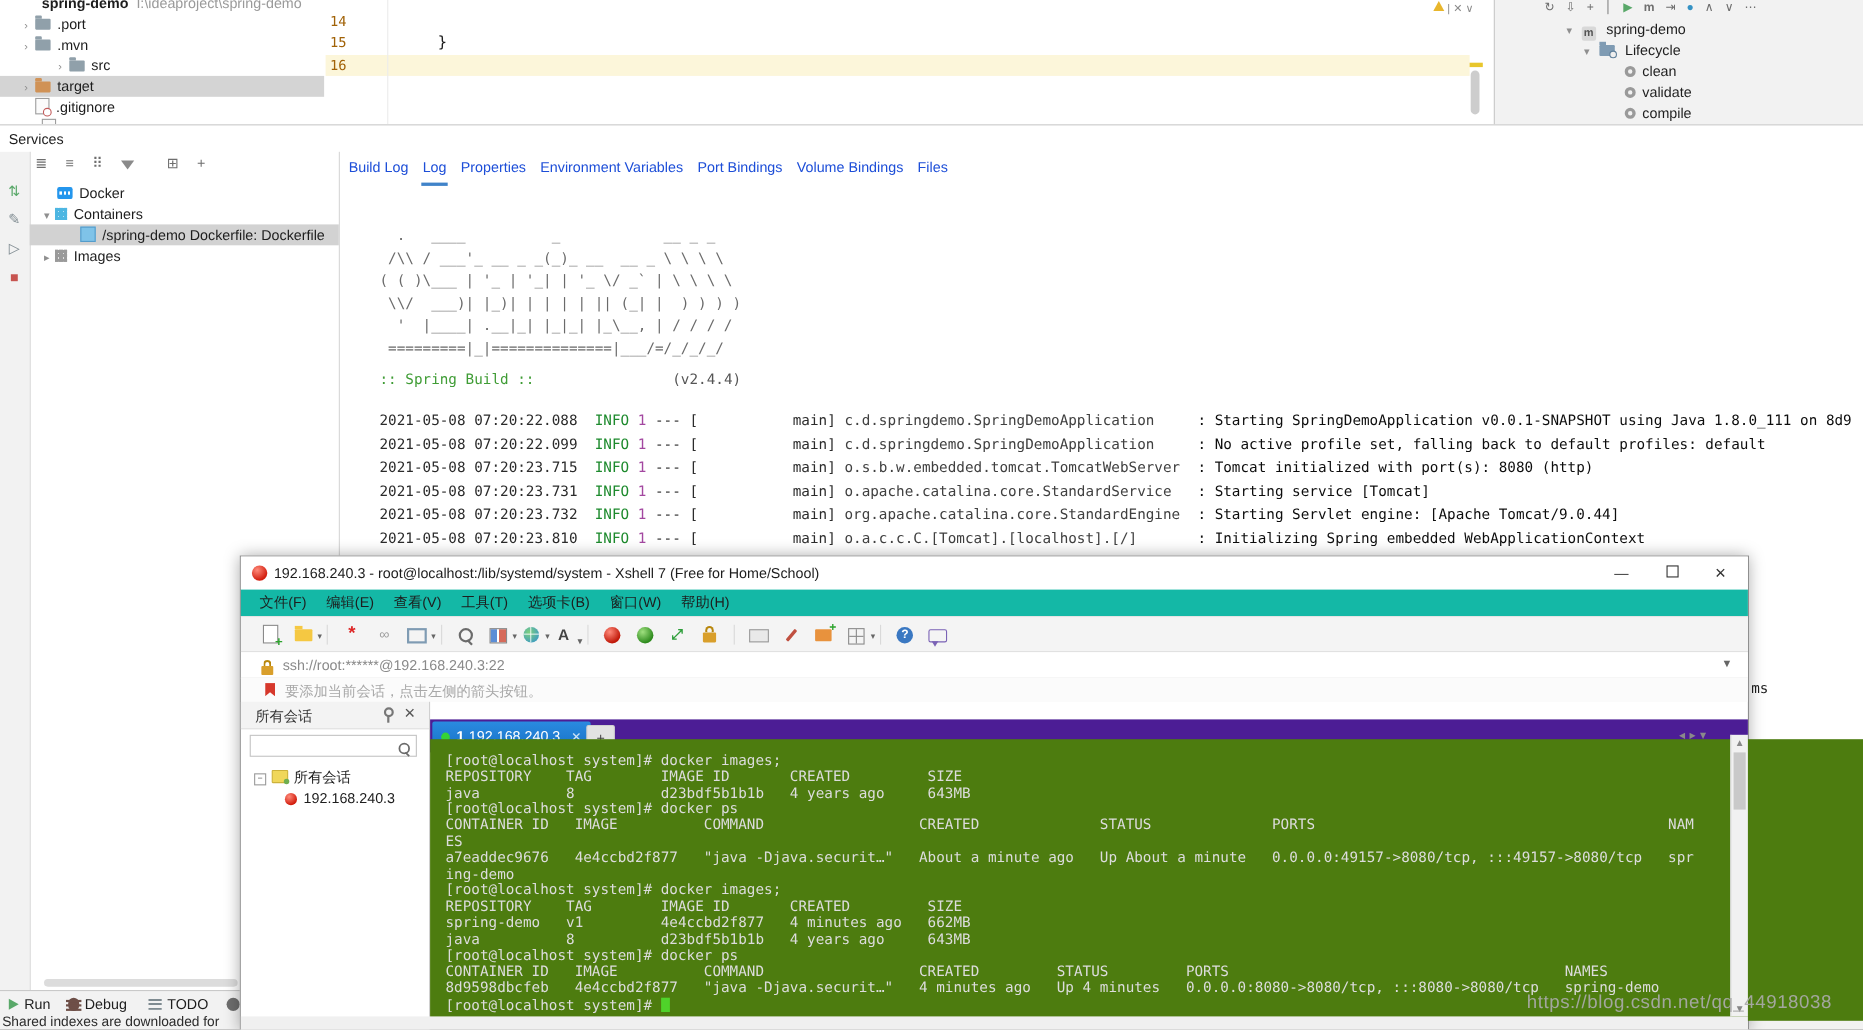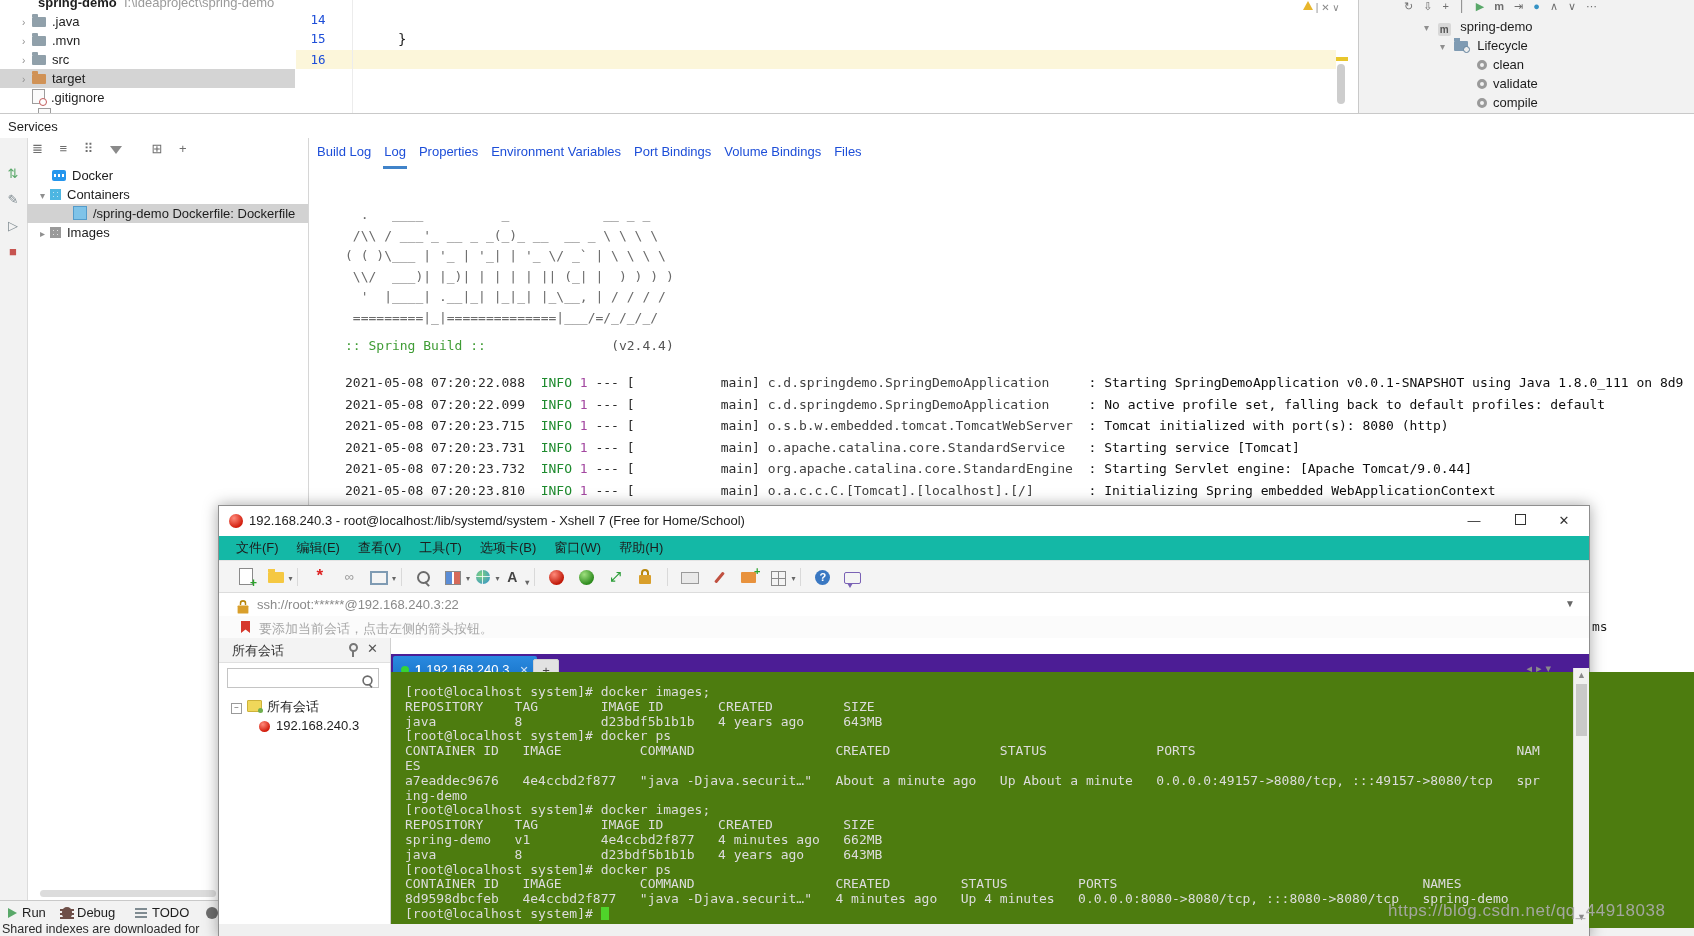--- a/index.html
+++ b/index.html
@@ -15,21 +15,21 @@
   .ptree-row.sel{background:#d4d4d4;}
   .chev{display:inline-block;width:10px;color:#8f8f8f;font-size:10px;}
   .folder{display:inline-block;width:14px;height:10px;background:#90a0aa;border-radius:1px;position:relative;vertical-align:-1px;margin-right:6px;}
   .folder:before{content:"";position:absolute;left:0;top:-3px;width:6px;height:3px;background:inherit;border-radius:1px 1px 0 0;}
   .folder.orange{background:#d09256;}
   .file-ico{display:inline-block;width:11px;height:13px;background:#fbfbfb;border:1px solid #9d9d9d;vertical-align:-2px;margin-right:6px;position:relative;}
   .file-ico:after{content:"";position:absolute;right:-3px;bottom:-3px;width:6px;height:6px;border:1px solid #c25b5b;border-radius:50%;background:#fff;}
   .grey-path{color:#9a9a9a;}
   #editor{left:295px;top:0;width:1063px;height:113px;background:#fff;}
   #caret-row{left:296px;top:50px;width:1040px;height:19px;background:#fcf6da;}
-  .lnum{position:absolute;left:300px;width:36px;text-align:center;color:#1d4ed8;font-size:12.5px;font-family:"DejaVu Sans Mono",monospace;}
+  .lnum{position:absolute;left:300px;width:36px;text-align:left;color:#a16207;font-size:12.5px;font-family:"DejaVu Sans Mono",monospace;}
   #gutter-line{left:352px;top:0;width:1px;height:113px;background:#ececec;}
   #code-brace{left:398px;top:31px;font-size:14px;}
   #insp{left:1303px;top:1px;width:56px;height:12px;font-size:10px;color:#8a8a8a;}
   .warn-tri{display:inline-block;width:0;height:0;border-left:5px solid transparent;border-right:5px solid transparent;border-bottom:9px solid #e8b62c;vertical-align:1px;}
   #stripe-mark{left:1336px;top:57px;width:12px;height:4px;background:#e8c62c;}
   #stripe-thumb{left:1337px;top:64px;width:8px;height:40px;background:#cdcdcd;border-radius:4px;}
   #maven-pane{left:1358px;top:0;width:336px;height:117px;background:#f2f2f2;border-left:1px solid #c9c9c9;border-bottom:1px solid #c9c9c9;}
   #maven-toolbar{left:1404px;top:0;height:13px;color:#6e6e6e;font-size:11px;white-space:nowrap;overflow:hidden;}
   #maven-toolbar span{display:inline-block;margin-right:10px;}
   .mvn-row{position:absolute;white-space:nowrap;height:19px;line-height:19px;}
@@ -169,23 +169,23 @@
 <body>
 
 <div id="screen">
 
   <div id="project-pane" class="abs">
     <div class="ptree-row" style="top:-7px">
       <span style="margin-left:38px;font-weight:bold">spring-demo</span>
       <span class="grey-path">&nbsp;<span>I:\ideaproject\spring-demo</span></span>
     </div>
     <div id="ptree-items">
-        <div class="ptree-row" style="top: 12px;"><span style="margin-left: 22px;"><span class="chev">›</span><span class="folder"></span><span>.java</span></span></div>
+        <div class="ptree-row" style="top: 12px;"><span style="margin-left: 22px;"><span class="chev">›</span><span class="folder"></span><span>.port</span></span></div>
         <div class="ptree-row" style="top: 31px;"><span style="margin-left: 22px;"><span class="chev">›</span><span class="folder"></span><span>.mvn</span></span></div>
-        <div class="ptree-row" style="top: 50px;"><span style="margin-left: 22px;"><span class="chev">›</span><span class="folder"></span><span>src</span></span></div>
+        <div class="ptree-row" style="top: 50px; padding-left: 31px;"><span style="margin-left: 22px;"><span class="chev">›</span><span class="folder"></span><span>src</span></span></div>
         <div class="ptree-row sel" style="top: 69px;"><span style="margin-left: 22px;"><span class="chev">›</span><span class="folder orange"></span><span>target</span></span></div>
         <div class="ptree-row" style="top: 88px;"><span style="margin-left: 22px;"><span style="display: inline-block; width: 10px;"></span><span class="file-ico"></span><span>.gitignore</span></span></div>
       </div>
     <div class="ptree-row" style="top:107px">
       <span style="margin-left:38px"><span class="file-ico"></span></span>
     </div>
   </div>
 
   <div id="editor" class="abs"></div>
   <div id="caret-row" class="abs"></div>

